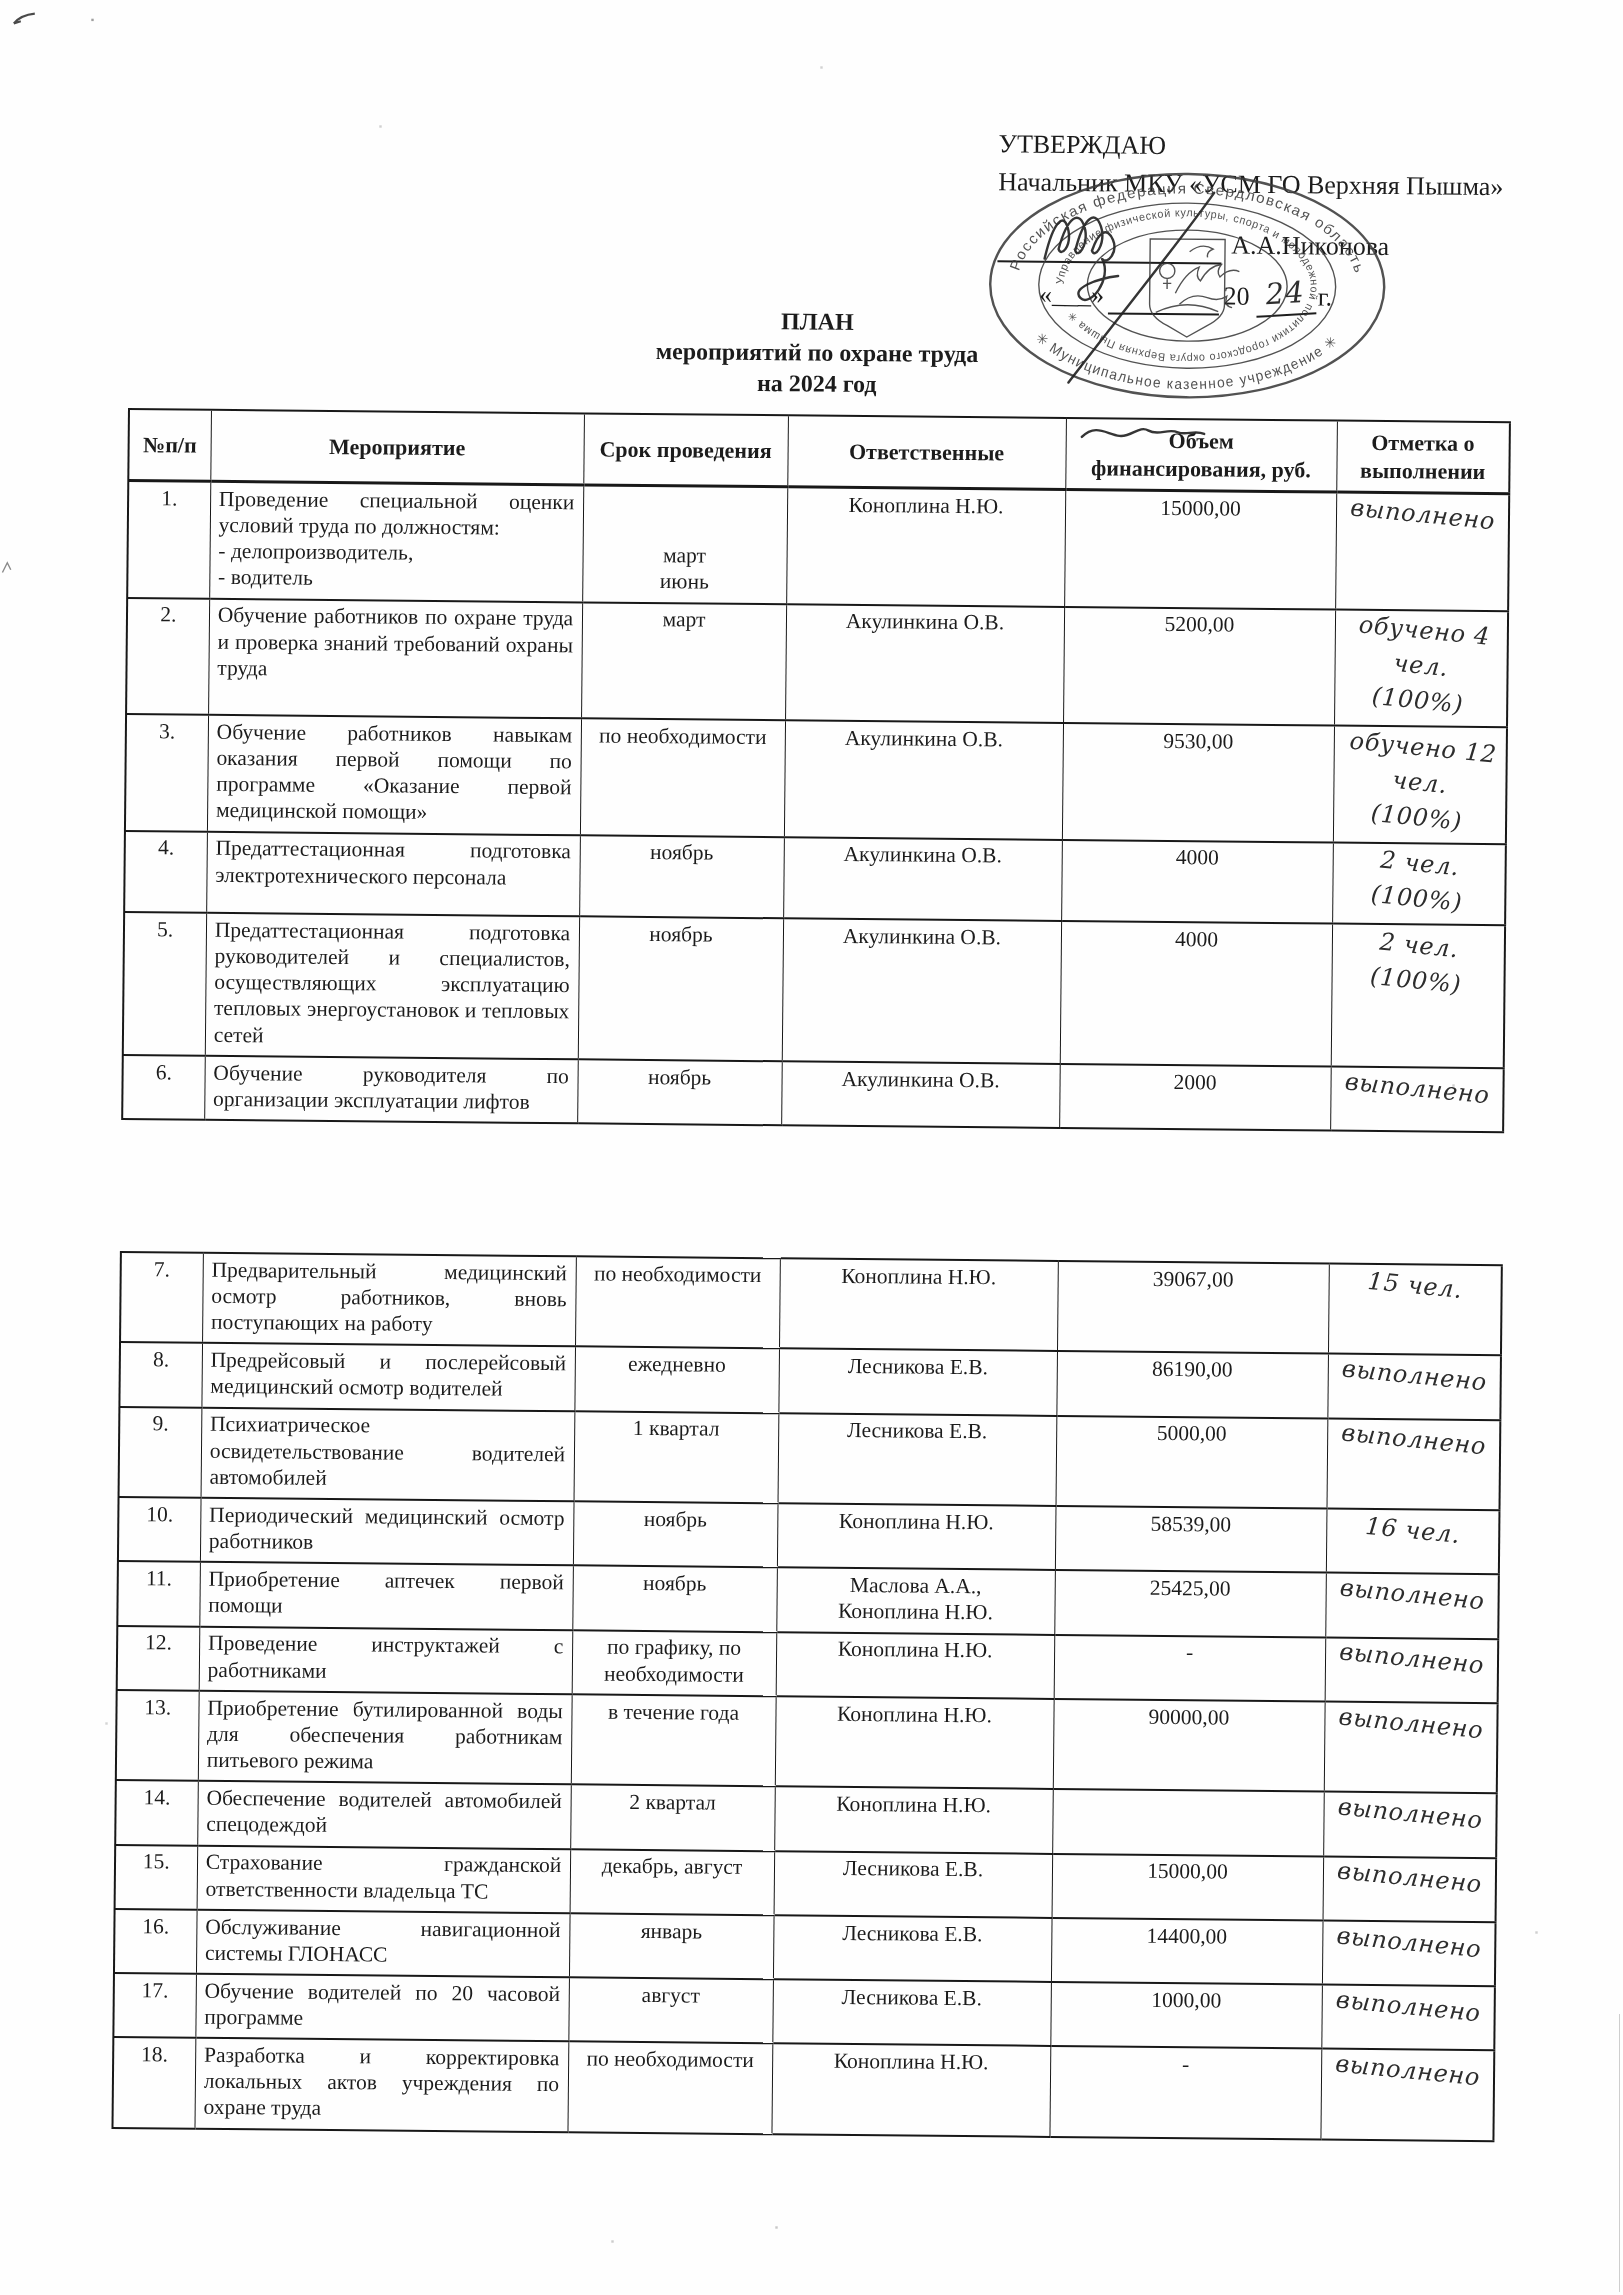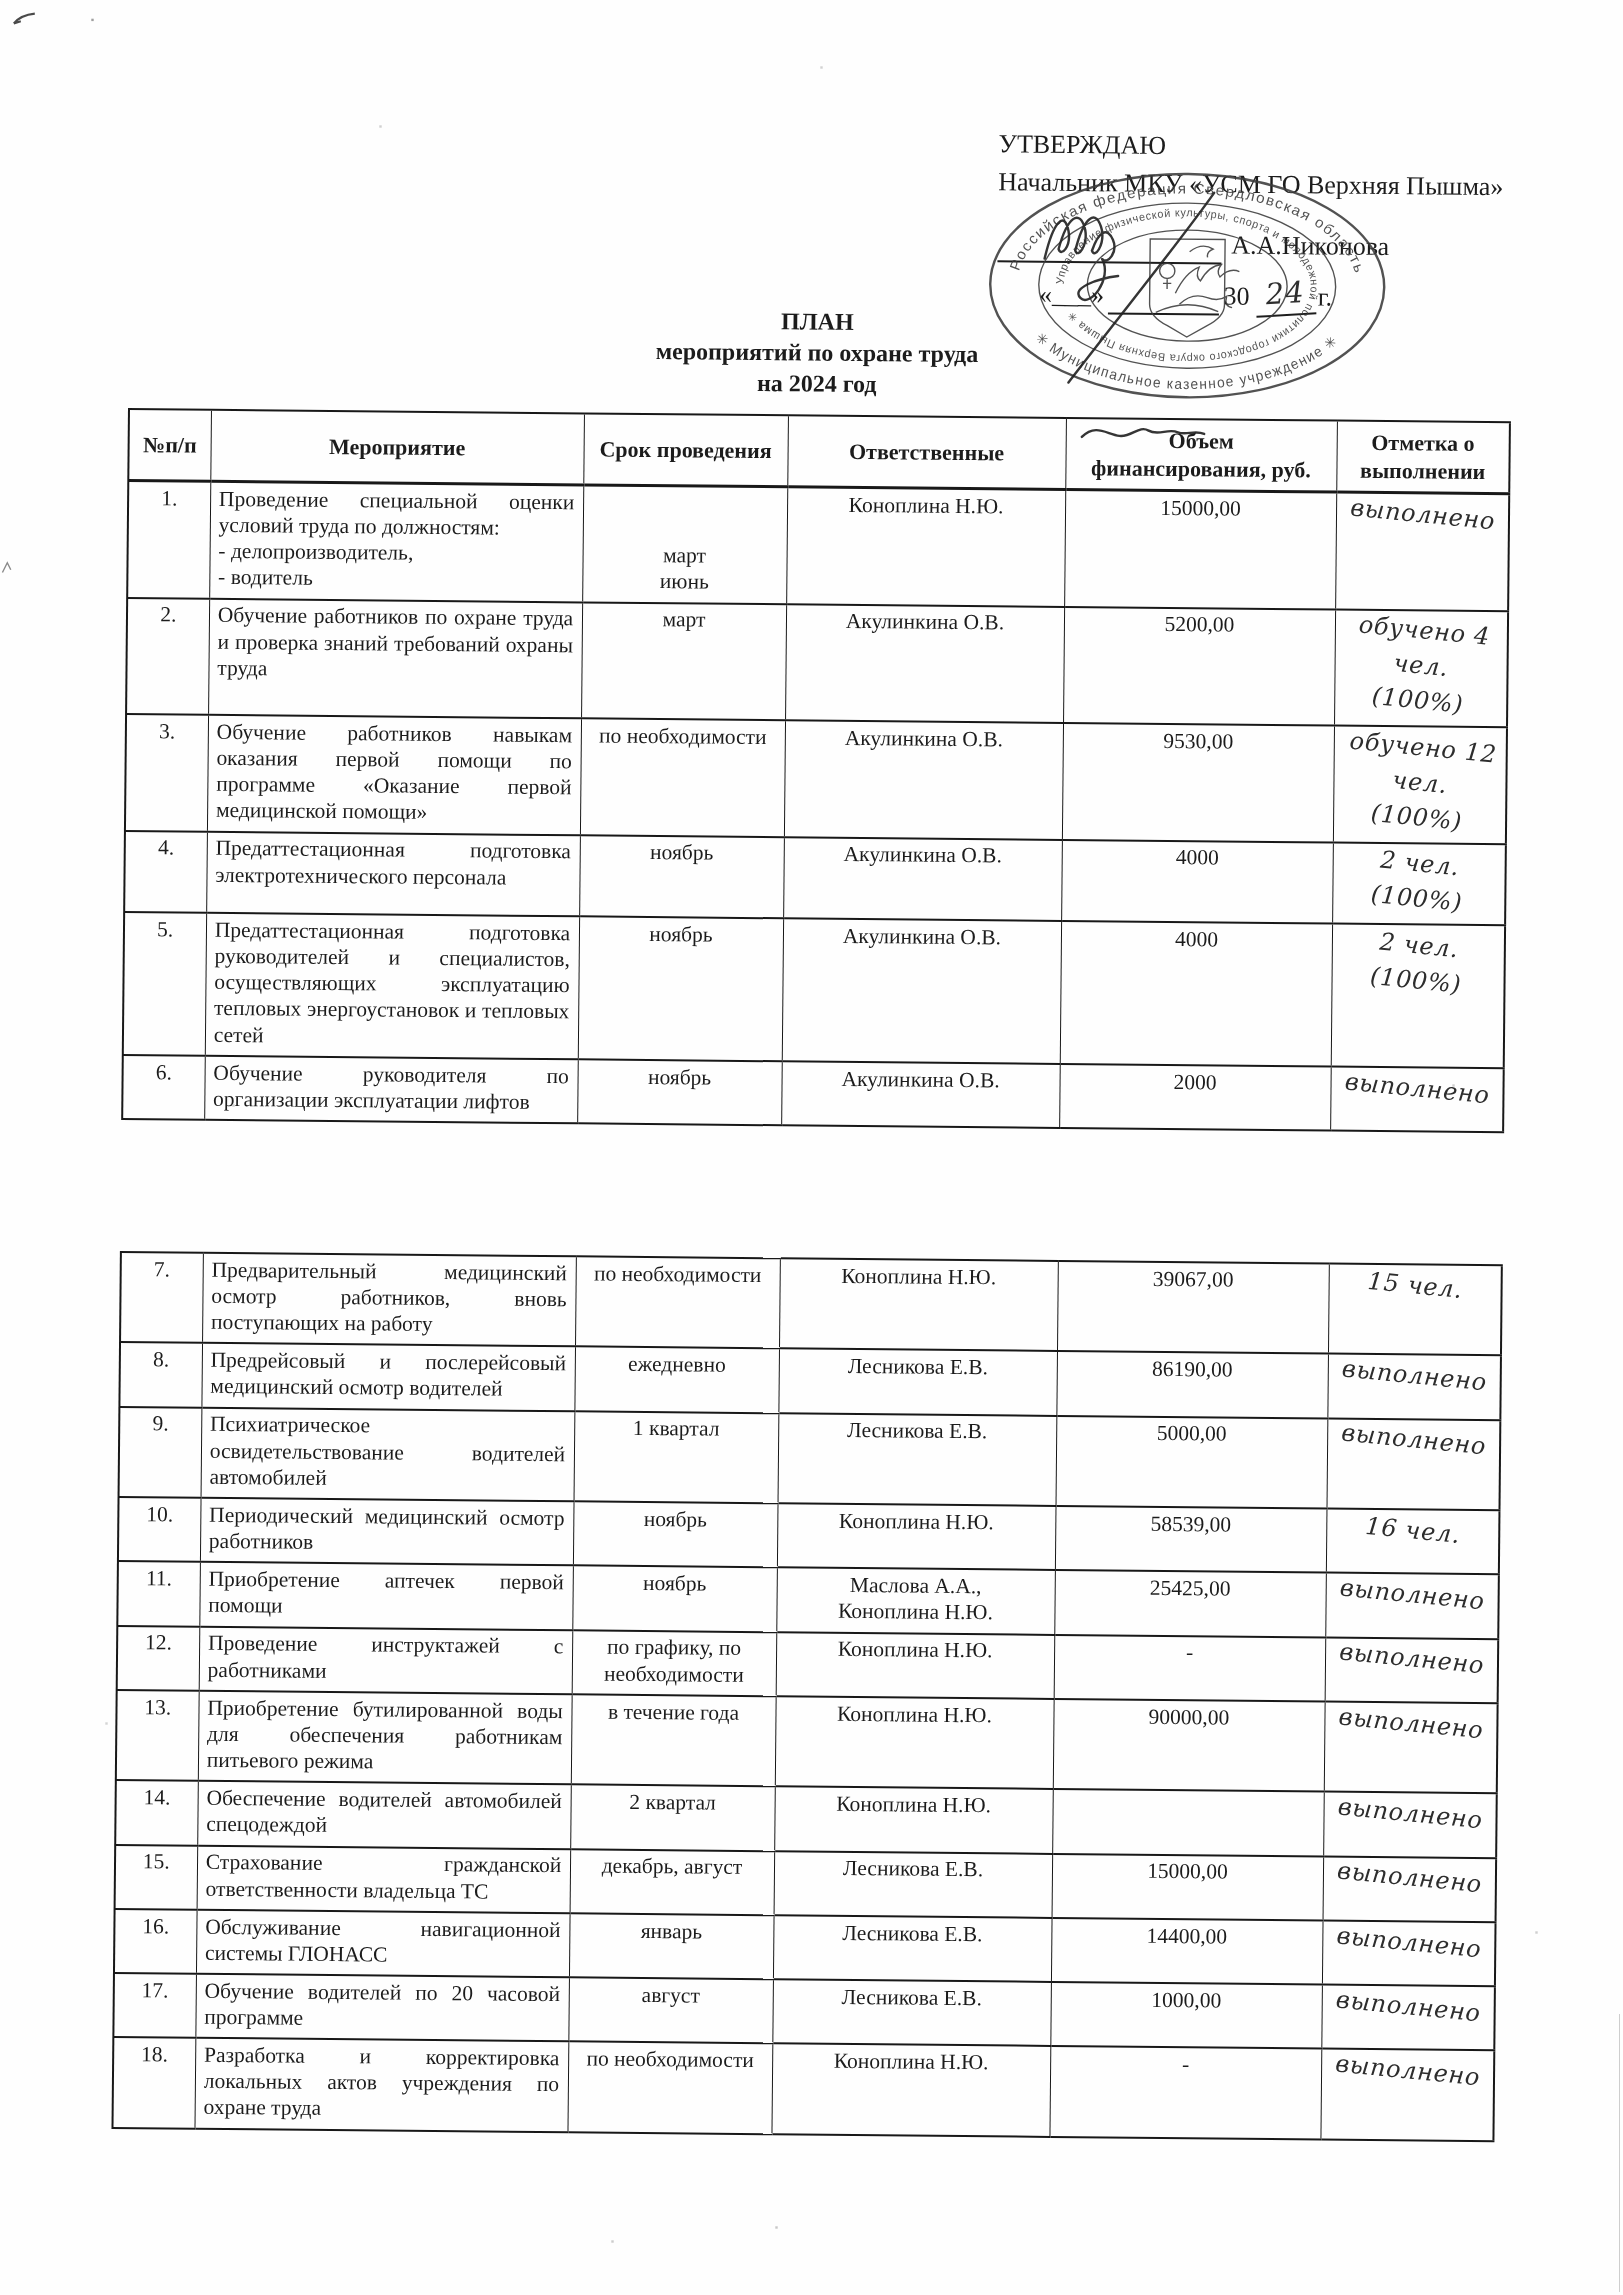--- a/index.html
+++ b/index.html
@@ -77,21 +77,21 @@
     <div class="approval">
       <div class="line">УТВЕРЖДАЮ</div>
       <div class="line">Начальник МКУ «УСМ ГО Верхняя Пышма»</div>
       <div class="sig-row">
         <span class="sig-line"></span>
         <span class="sig-name">А.А.Никонова</span>
       </div>
       <div class="date-row">
         <span>«___»</span>
         <span class="blank"></span>
-        <span>30</span>
+        <span>20</span>
         <span class="hand hand-year">24</span>
         <span>г.</span>
       </div>
     </div>
 
     <svg class="stamp" viewBox="0 0 594 338">
       <defs>
         <path id="arcOuterTop" d="M 52,169 A 243,132 0 0 1 542,169" fill="none"></path>
         <path id="arcOuterBottom" d="M 38,169 A 257,148 0 0 0 556,169" fill="none"></path>
         <path id="ringMiddle" d="M 119,169 A 178,100 0 1 1 475,169 A 178,100 0 1 1 119,169" fill="none"></path>

